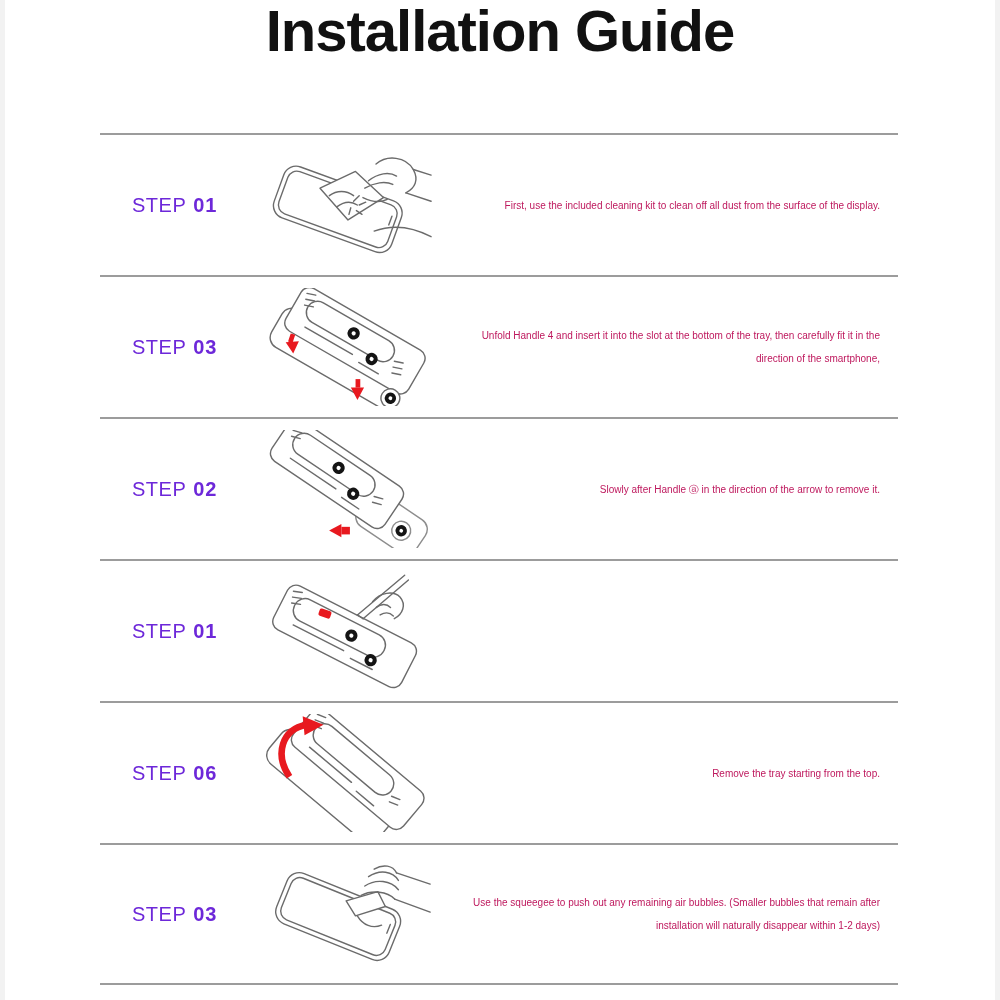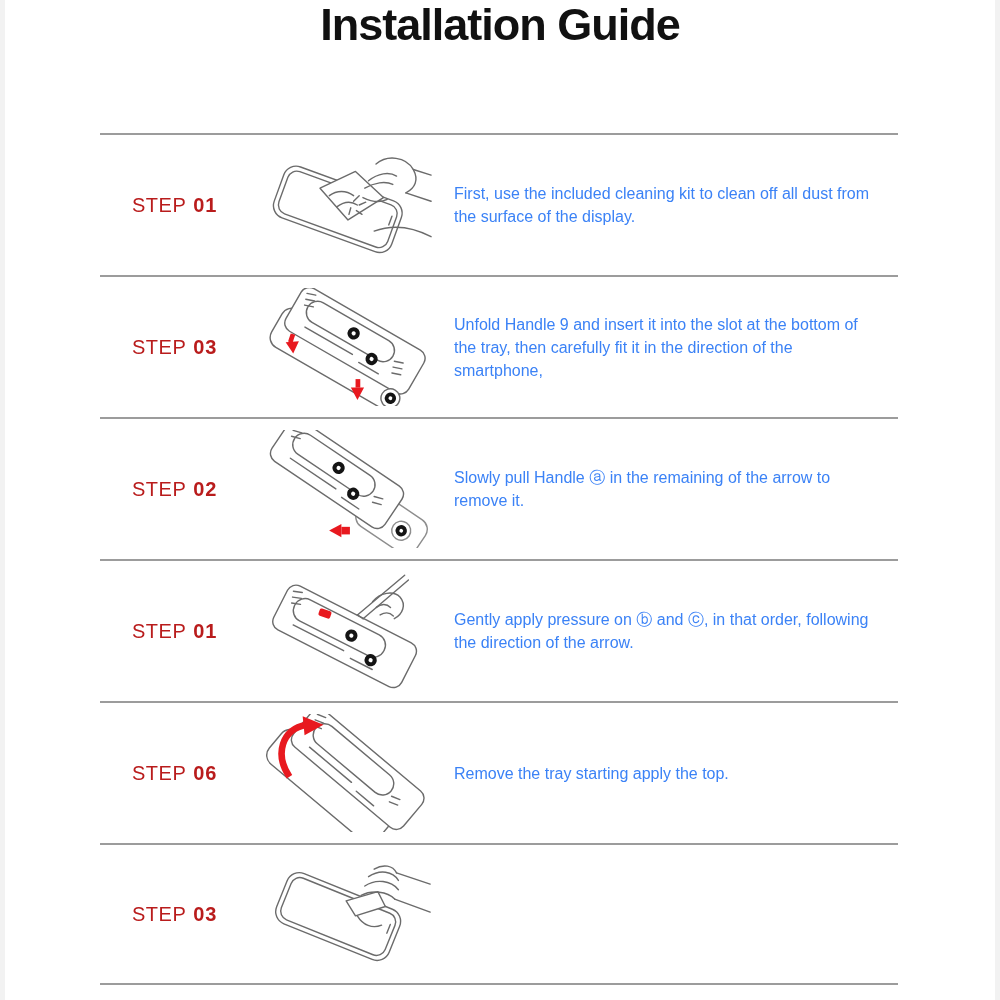--- a/index.html
+++ b/index.html
@@ -5,21 +5,21 @@
   * { margin: 0; padding: 0; box-sizing: border-box; }
   html, body { width: 1000px; height: 1000px; background: #ffffff; overflow: hidden; }
   body { font-family: "Liberation Sans", sans-serif; position: relative; color: #3d3d3d; }
 
   .page-edge { position: absolute; top: 0; bottom: 0; width: 5px; background: #f2f2f2; }
   .page-edge.left { left: 0; }
   .page-edge.right { right: 0; }
 
   .guide-title {
     text-align: center;
-    font-size: 45px;
+    font-size: 58px;
     font-weight: bold;
     letter-spacing: -1px;
     color: #111111;
     line-height: 1.0;
     padding-top: 2px;
   }
 
   .steps {
     position: absolute;
     left: 100px;
@@ -32,35 +32,36 @@
     border-top: 2px solid #9c9c9c;
     display: grid;
     grid-template-columns: 142px 212px 1fr;
     align-items: center;
   }
   .step-row:last-child { border-bottom: 2px solid #9c9c9c; }
 
   .step-label {
     padding-left: 32px;
     font-size: 20px;
-    color: #b91c1c;
+    color: #6d28d9;
     letter-spacing: 0.5px;
     white-space: nowrap;
   }
   .step-label .num { font-weight: bold; margin-left: 7px; letter-spacing: 1px; }
 
   .step-art { display: flex; align-items: center; justify-content: center; }
   .step-art svg { display: block; }
 
   .step-desc {
-    font-size: 16px;
+    font-size: 10px;
     line-height: 23px;
-    color: #3b82f6;
+    color: #be185d;
     padding-right: 18px;
     max-width: 448px;
+    text-align: right;
   }
 
   .lineart { stroke: #6b6b6b; fill: none; stroke-width: 1.5; stroke-linecap: round; stroke-linejoin: round; }
   .fillwhite { fill: #ffffff; }
 </style>
 </head>
 <body>
 
 <div class="page-edge left"></div>
 <div class="page-edge right"></div>
@@ -123,21 +124,21 @@
             <circle cx="158" cy="86" r="2" fill="#ffffff"></circle>
         </g>
         <g fill="#e8191f">
           <rect x="28" y="48" width="5" height="9" transform="rotate(18 30 52)"></rect>
           <polygon points="24,57 38,56 32,69"></polygon>
           <rect x="98" y="96" width="5" height="9"></rect>
           <polygon points="93,105 107,105 100,118"></polygon>
         </g>
       </svg>
     </div>
-    <div class="step-desc">Unfold Handle 9 and insert it into the slot at the bottom of the tray, then carefully fit it in the direction of the smartphone,</div>
+    <div class="step-desc">Unfold Handle 4 and insert it into the slot at the bottom of the tray, then carefully fit it in the direction of the smartphone,</div>
   </div>
 
   <div class="step-row">
     <div class="step-label">
       <span>STEP</span><span class="num">02</span>
     </div>
     <div class="step-art">
       <svg width="175" height="118" viewBox="0 0 185 124" aria-label="tray-pull-handle-a-illustration">
         <g transform="rotate(34 85 55)">
           <g class="lineart">
@@ -156,21 +157,21 @@
             <circle cx="102" cy="58" r="2.2" fill="#ffffff"></circle>
           <circle cx="166" cy="62" r="6" fill="#141414"></circle>
             <circle cx="166" cy="62" r="2" fill="#ffffff"></circle>
         </g>
         <g fill="#e8191f">
           <polygon points="72,106 85,99 85,113"></polygon>
           <rect x="85" y="102" width="9" height="8"></rect>
         </g>
       </svg>
     </div>
-    <div class="step-desc">Slowly pull Handle ⓐ in the remaining of the arrow to remove it.</div>
+    <div class="step-desc">Slowly after Handle ⓐ in the direction of the arrow to remove it.</div>
   </div>
 
   <div class="step-row">
     <div class="step-label">
       <span>STEP</span><span class="num">01</span>
     </div>
     <div class="step-art">
       <svg width="170" height="116" viewBox="0 0 180 122" aria-label="tray-press-b-c-illustration">
         <g transform="rotate(27 90 64)">
           <g class="lineart">
@@ -188,21 +189,20 @@
         </g>
         <g class="lineart">
           <path d="M150 2 L100 44 M154 7 L106 48"></path>
           <path d="M100 44 L106 48"></path>
           <path d="M116 30 c 8 -10, 22 -12, 29 -5 c 7 8, 3 18, -6 23"></path>
           <path d="M120 36 c 5 -4, 11 -4, 15 0"></path>
           <path d="M124 44 c 5 -3, 10 -3, 14 1"></path>
         </g>
       </svg>
     </div>
-    <div class="step-desc">Gently apply pressure on ⓑ and ⓒ, in that order, following the direction of the arrow.</div>
   </div>
 
   <div class="step-row">
     <div class="step-label">
       <span>STEP</span><span class="num">06</span>
     </div>
     <div class="step-art">
       <svg width="170" height="118" viewBox="0 0 180 124" aria-label="tray-removal-illustration">
         <g transform="rotate(40 85 62)">
           <g class="lineart">
@@ -212,21 +212,21 @@
             <line x1="40" y1="64" x2="98" y2="64"></line>
             <line x1="108" y1="68" x2="132" y2="68"></line>
             <path d="M24 32 l9 -3 M26 38 l9 -3 M28 44 l9 -3"></path>
             <path d="M140 48 l9 -3 M142 54 l9 -3"></path>
           </g>
         </g>
         <path d="M28 66 C 12 42, 20 16, 46 11" stroke="#e8191f" stroke-width="7" fill="none"></path>
         <polygon points="42,2 64,11 44,22" fill="#e8191f"></polygon>
       </svg>
     </div>
-    <div class="step-desc">Remove the tray starting apply the top.</div>
+    <div class="step-desc">Remove the tray starting from the top.</div>
   </div>
 
   <div class="step-row">
     <div class="step-label">
       <span>STEP</span><span class="num">03</span>
     </div>
     <div class="step-art">
       <svg width="168" height="112" viewBox="0 0 180 120" aria-label="squeegee-bubbles-illustration">
         <g class="lineart">
           <g transform="rotate(22 80 64)">
@@ -238,15 +238,16 @@
           <path d="M118 12 C 128 6, 138 8, 142 16"></path>
           <path d="M112 20 C 124 12, 138 14, 144 24"></path>
           <path d="M108 30 C 120 22, 136 24, 144 34"></path>
           <path d="M104 40 C 116 34, 132 36, 140 44"></path>
           <path d="M100 62 C 106 72, 116 76, 126 72"></path>
           <line x1="142" y1="16" x2="178" y2="28"></line>
           <line x1="140" y1="44" x2="178" y2="58"></line>
         </g>
       </svg>
     </div>
+    <div class="step-desc">Use the squeegee to push out any remaining air bubbles. (Smaller bubbles that remain after installation will naturally disappear within 1-2 days)</div>
   </div>
 
 </div>
 
 </body></html>

